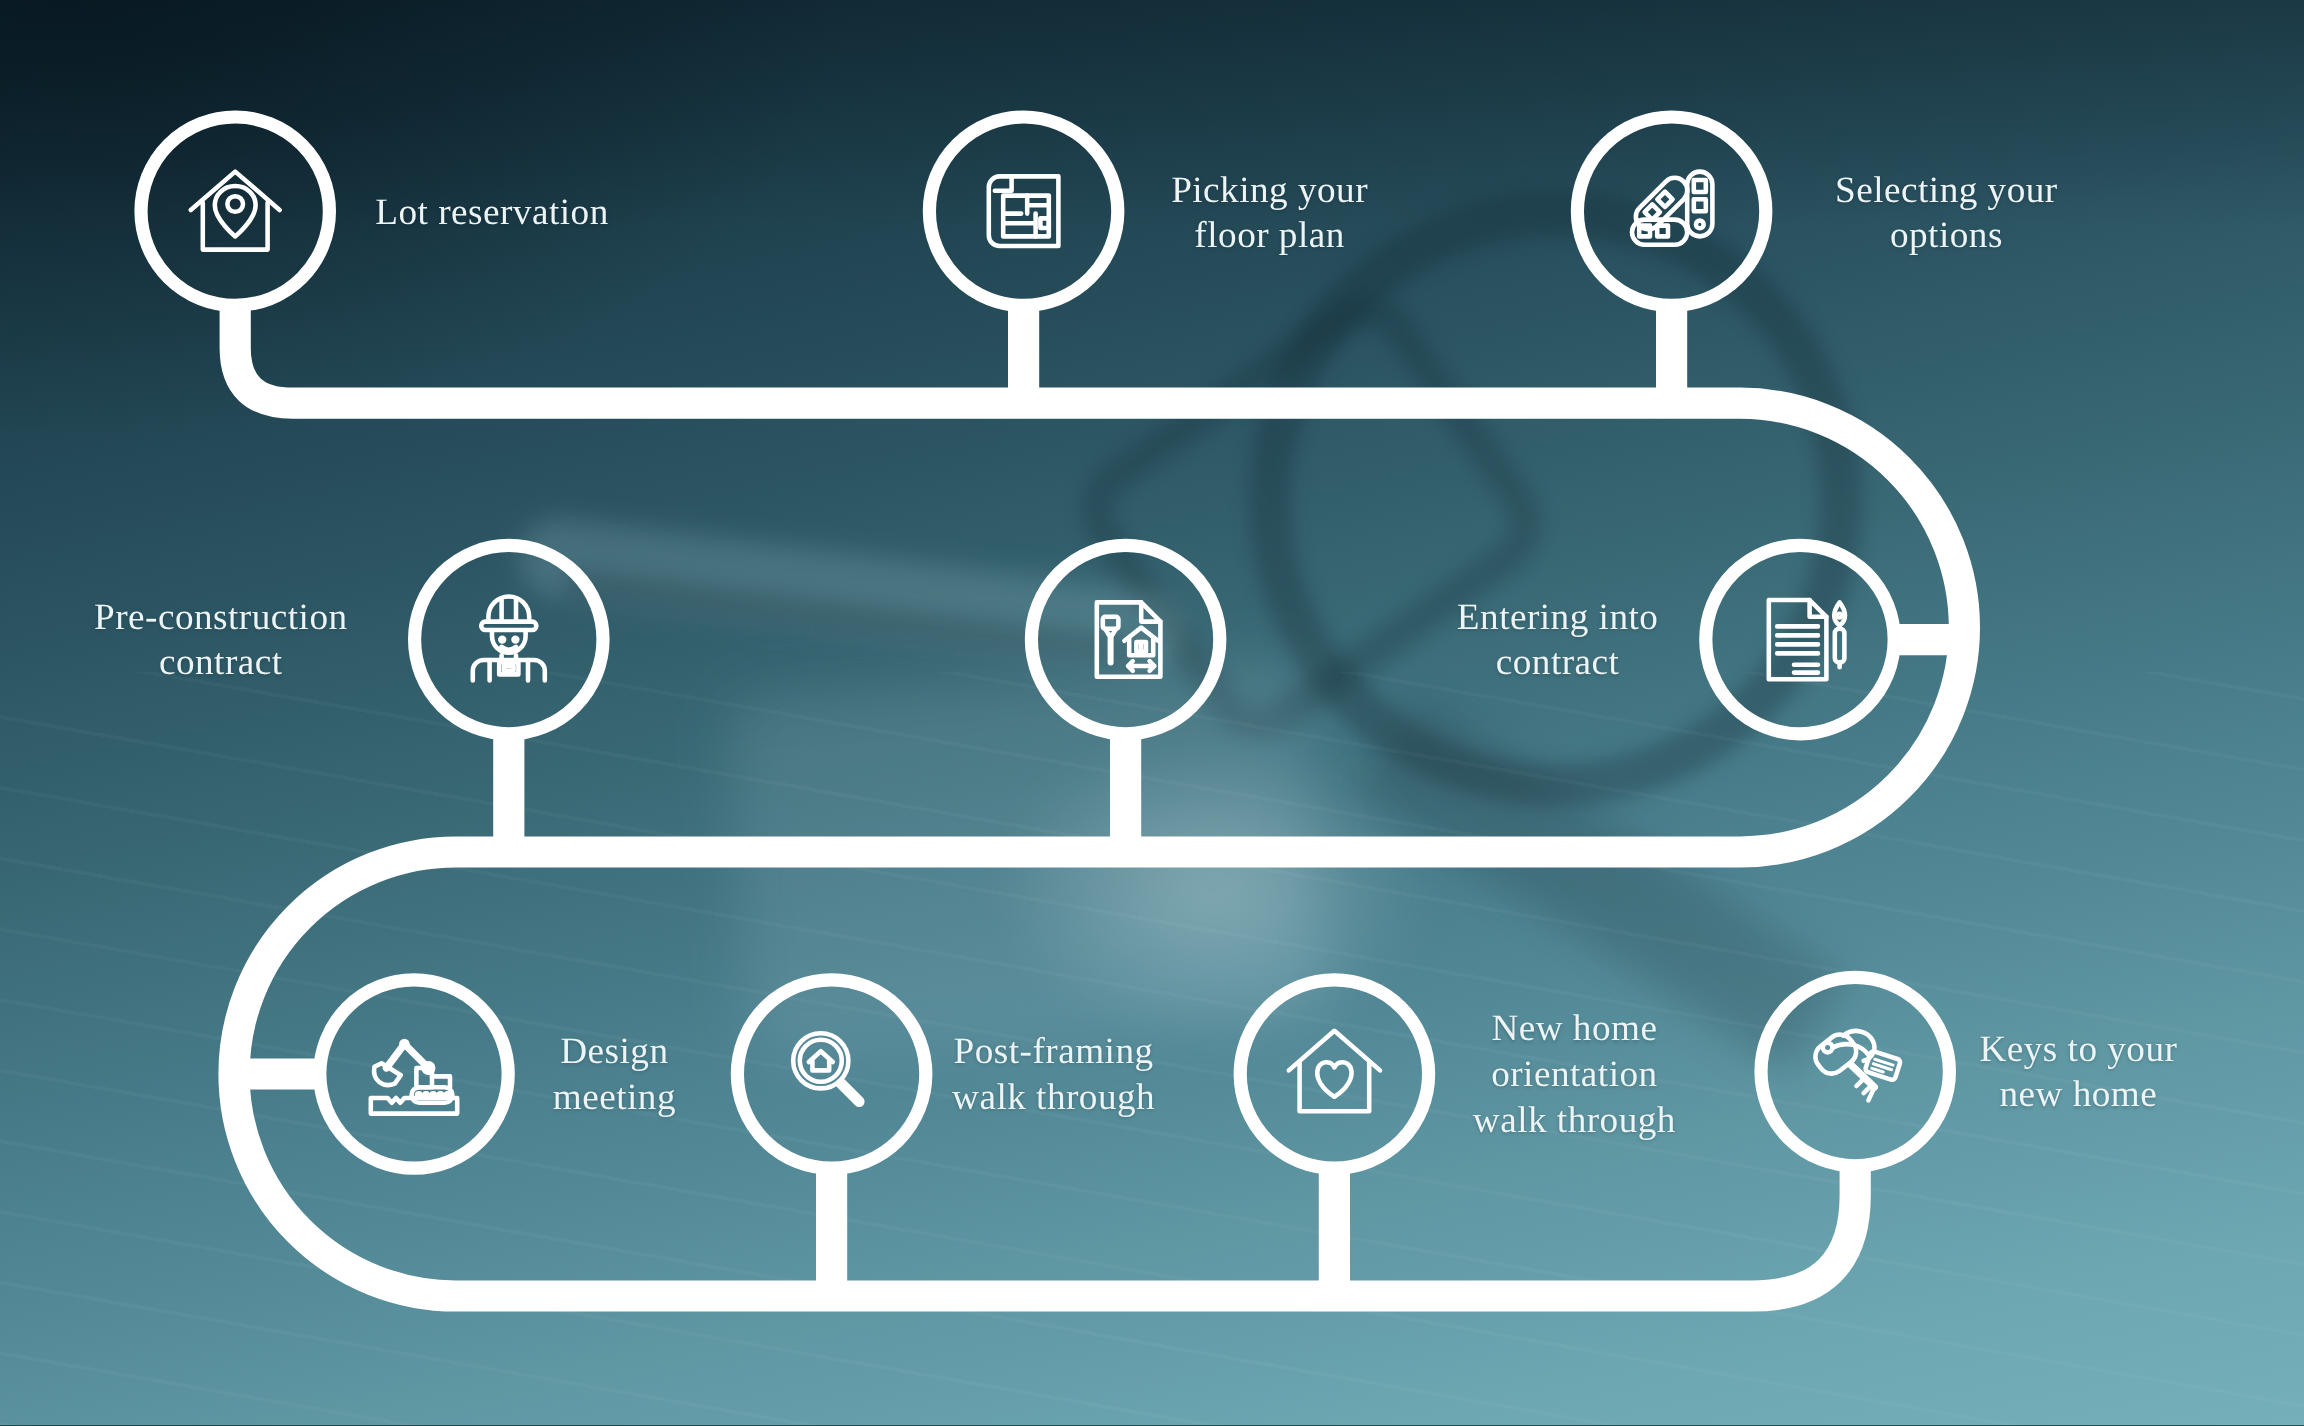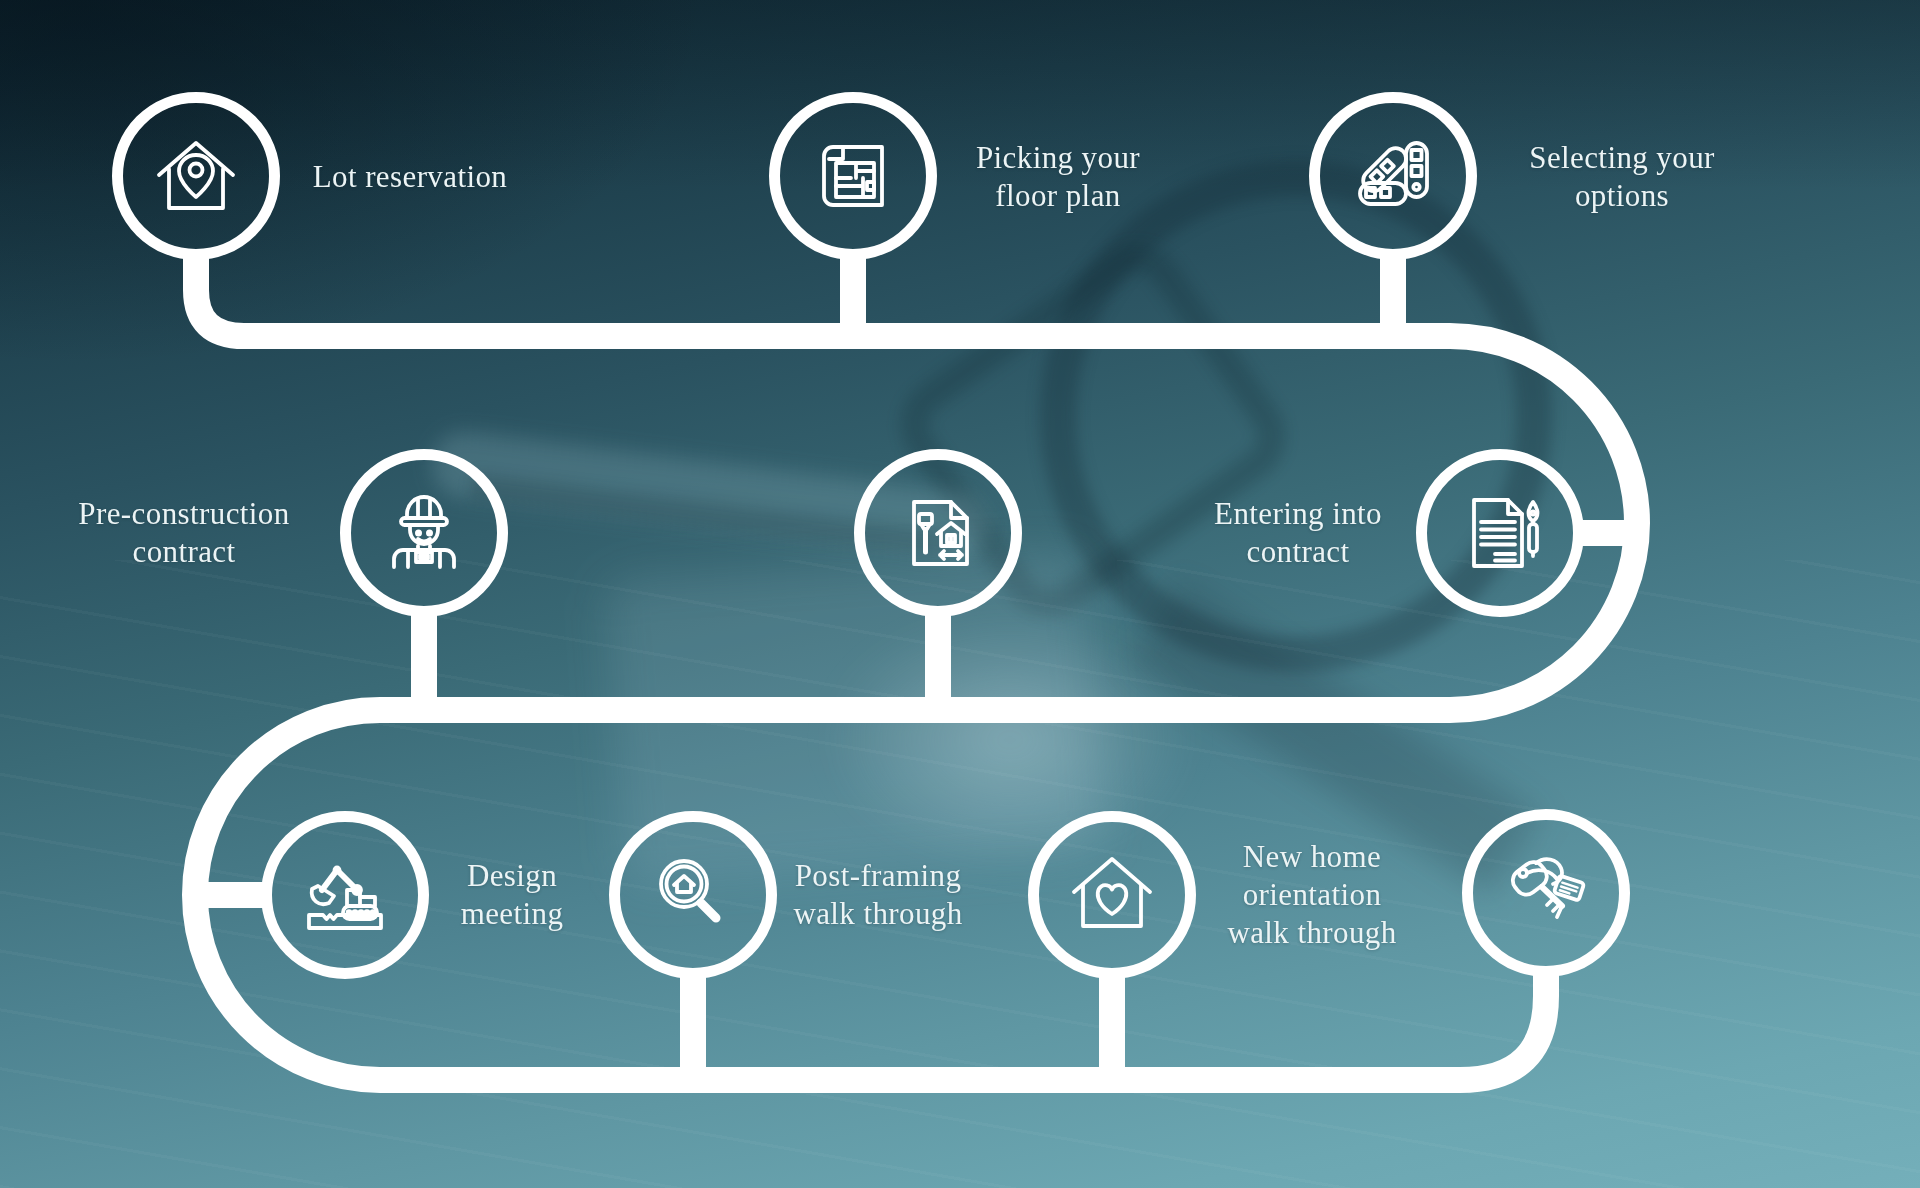--- a/index.html
+++ b/index.html
@@ -225,14 +225,18 @@
       <path d="M40 20 C49 13 61 16 65 25 C68 32 64 39 57 41"></path>
       <path d="M31 30 C43 24 55 28 61 36"></path>
       <g transform="rotate(18 73 45)">
         <rect x="60" y="36" width="26" height="18" rx="3"></rect>
         <path d="M65 42 H81 M65 46 H81 M65 50 H75" stroke-width="2.5"></path>
       </g>
       <path d="M46 44 L66 63" stroke-width="6"></path>
       <path d="M58 55 L51 62 M64 61 L57 68 M66 63 L61 74"></path>
     </svg>
   </div>
+  <div class="label" style="left:1732px;top:893px">
+    <span>Keys to your</span>
+    <span>new home</span>
+  </div>
 
 </div>
 
 </body></html>

